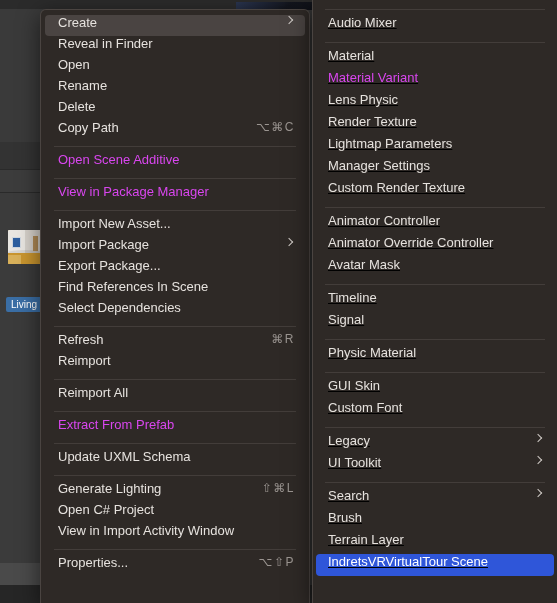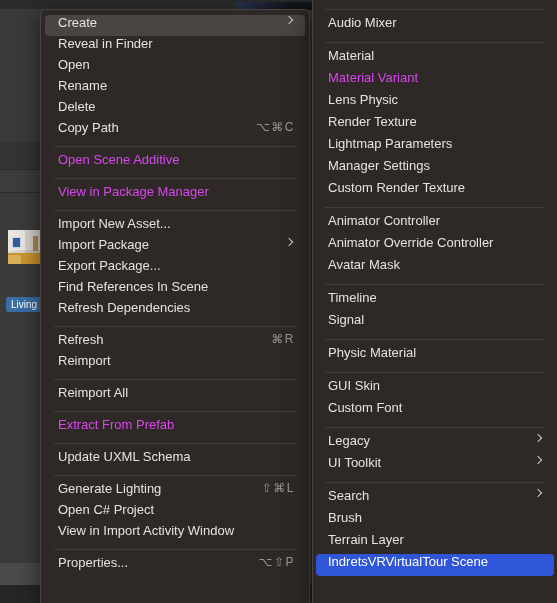--- a/index.html
+++ b/index.html
@@ -132,20 +132,21 @@
   #menu-submenu {
     left: 312px;
     top: 0px;
     width: 245px;
     height: 603px;
     border-radius: 0;
     border-top: none;
     border-right: none;
     border-bottom: none;
     padding-top: 4px;
+    text-decoration: underline;
   }
 
   .mi {
     position: relative;
     display: flex;
     align-items: flex-start;
     height: 21px;
     padding: 0 10px 0 13px;
     margin: 0 4px;
     border-radius: 4px;
@@ -258,21 +259,21 @@
       <span class="label">Import Package</span>
       <span class="chev"></span>
     </div>
     <div class="mi">
       <span class="label">Export Package...</span>
     </div>
     <div class="mi">
       <span class="label">Find References In Scene</span>
     </div>
     <div class="mi">
-      <span class="label">Refresh Dependencies</span>
+      <span class="label">Select Dependencies</span>
     </div>
     <div class="sep"></div>
     <div class="mi">
       <span class="label">Refresh</span>
       <span class="shortcut">⌘R</span>
     </div>
     <div class="mi">
       <span class="label">Reimport</span>
     </div>
     <div class="sep"></div>

